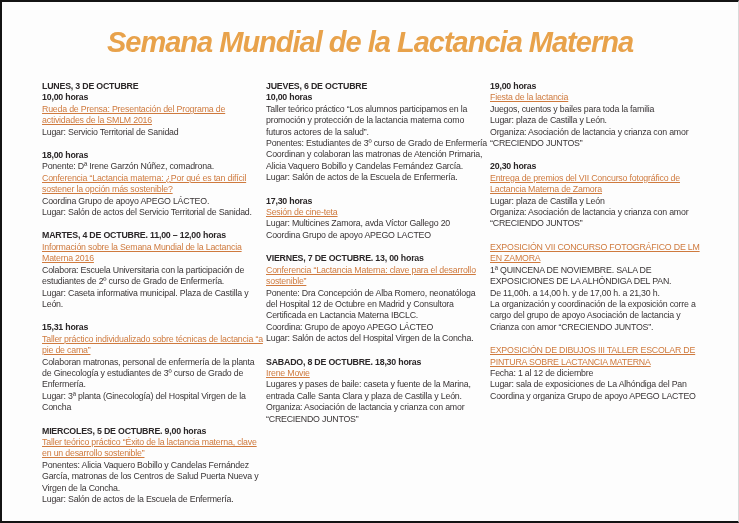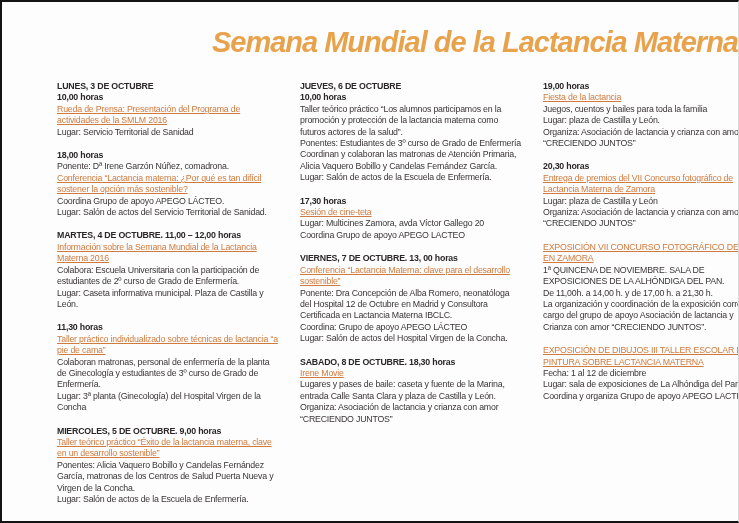--- a/index.html
+++ b/index.html
@@ -19,33 +19,32 @@
     width:739px;height:523px;
     background:#fdfdfd;
     border-top:2px solid #141414;
     border-left:2px solid #141414;
     border-bottom:2px solid #141414;
     border-right:1px solid #d9d9d9;
     overflow:hidden;
   }
   .page-title{
     margin-top:24px;
-    text-align:right;
+    text-align:center;
     font-size:29px;
     font-weight:bold;
     font-style:italic;
     letter-spacing:-1px;
     color:var(--title-color);
     white-space:nowrap;
   }
   .columns{
     display:flex;
     padding:22px 24px 0 40px;
-    gap:21px;
-    margin-left:15px;
+    gap:2px;
   }
   .column{width:222px;flex:0 0 auto;}
   .column:last-child{width:216px;}
   .block{margin-bottom:12px;}
   .line{
     font-size:8.8px;
     line-height:11.4px;
     letter-spacing:-0.2px;
     color:var(--text-color);
   }
@@ -78,21 +77,21 @@
           <p class="line body">Coordina Grupo de apoyo APEGO LÁCTEO.</p>
           <p class="line body">Lugar: Salón de actos del Servicio Territorial de Sanidad.</p>
         </div>
         <div class="block">
           <p class="line day">MARTES, 4 DE OCTUBRE. 11,00 – 12,00 horas</p>
           <p class="line highlight">Información sobre la Semana Mundial de la Lactancia Materna 2016</p>
           <p class="line body">Colabora: Escuela Universitaria con la participación de estudiantes de 2º curso de Grado de Enfermería.</p>
           <p class="line body">Lugar: Caseta informativa municipal. Plaza de Castilla y León.</p>
         </div>
         <div class="block">
-          <p class="line time">11,30 horas</p>
+          <p class="line time">15,31 horas</p>
           <p class="line highlight">Taller práctico individualizado sobre técnicas de lactancia “a pie de cama”</p>
           <p class="line body">Colaboran matronas, personal de enfermería de la planta de Ginecología y estudiantes de 3º curso de Grado de Enfermería.</p>
           <p class="line body">Lugar: 3ª planta (Ginecología) del Hospital Virgen de la Concha</p>
         </div>
         <div class="block">
           <p class="line day">MIERCOLES, 5 DE OCTUBRE. 9,00 horas</p>
           <p class="line highlight">Taller teórico práctico “Éxito de la lactancia materna, clave en un desarrollo sostenible”</p>
           <p class="line body">Ponentes: Alicia Vaquero Bobillo y Candelas Fernández García, matronas de los Centros de Salud Puerta Nueva y Virgen de la Concha.</p>
           <p class="line body">Lugar: Salón de actos de la Escuela de Enfermería.</p>
         </div>

